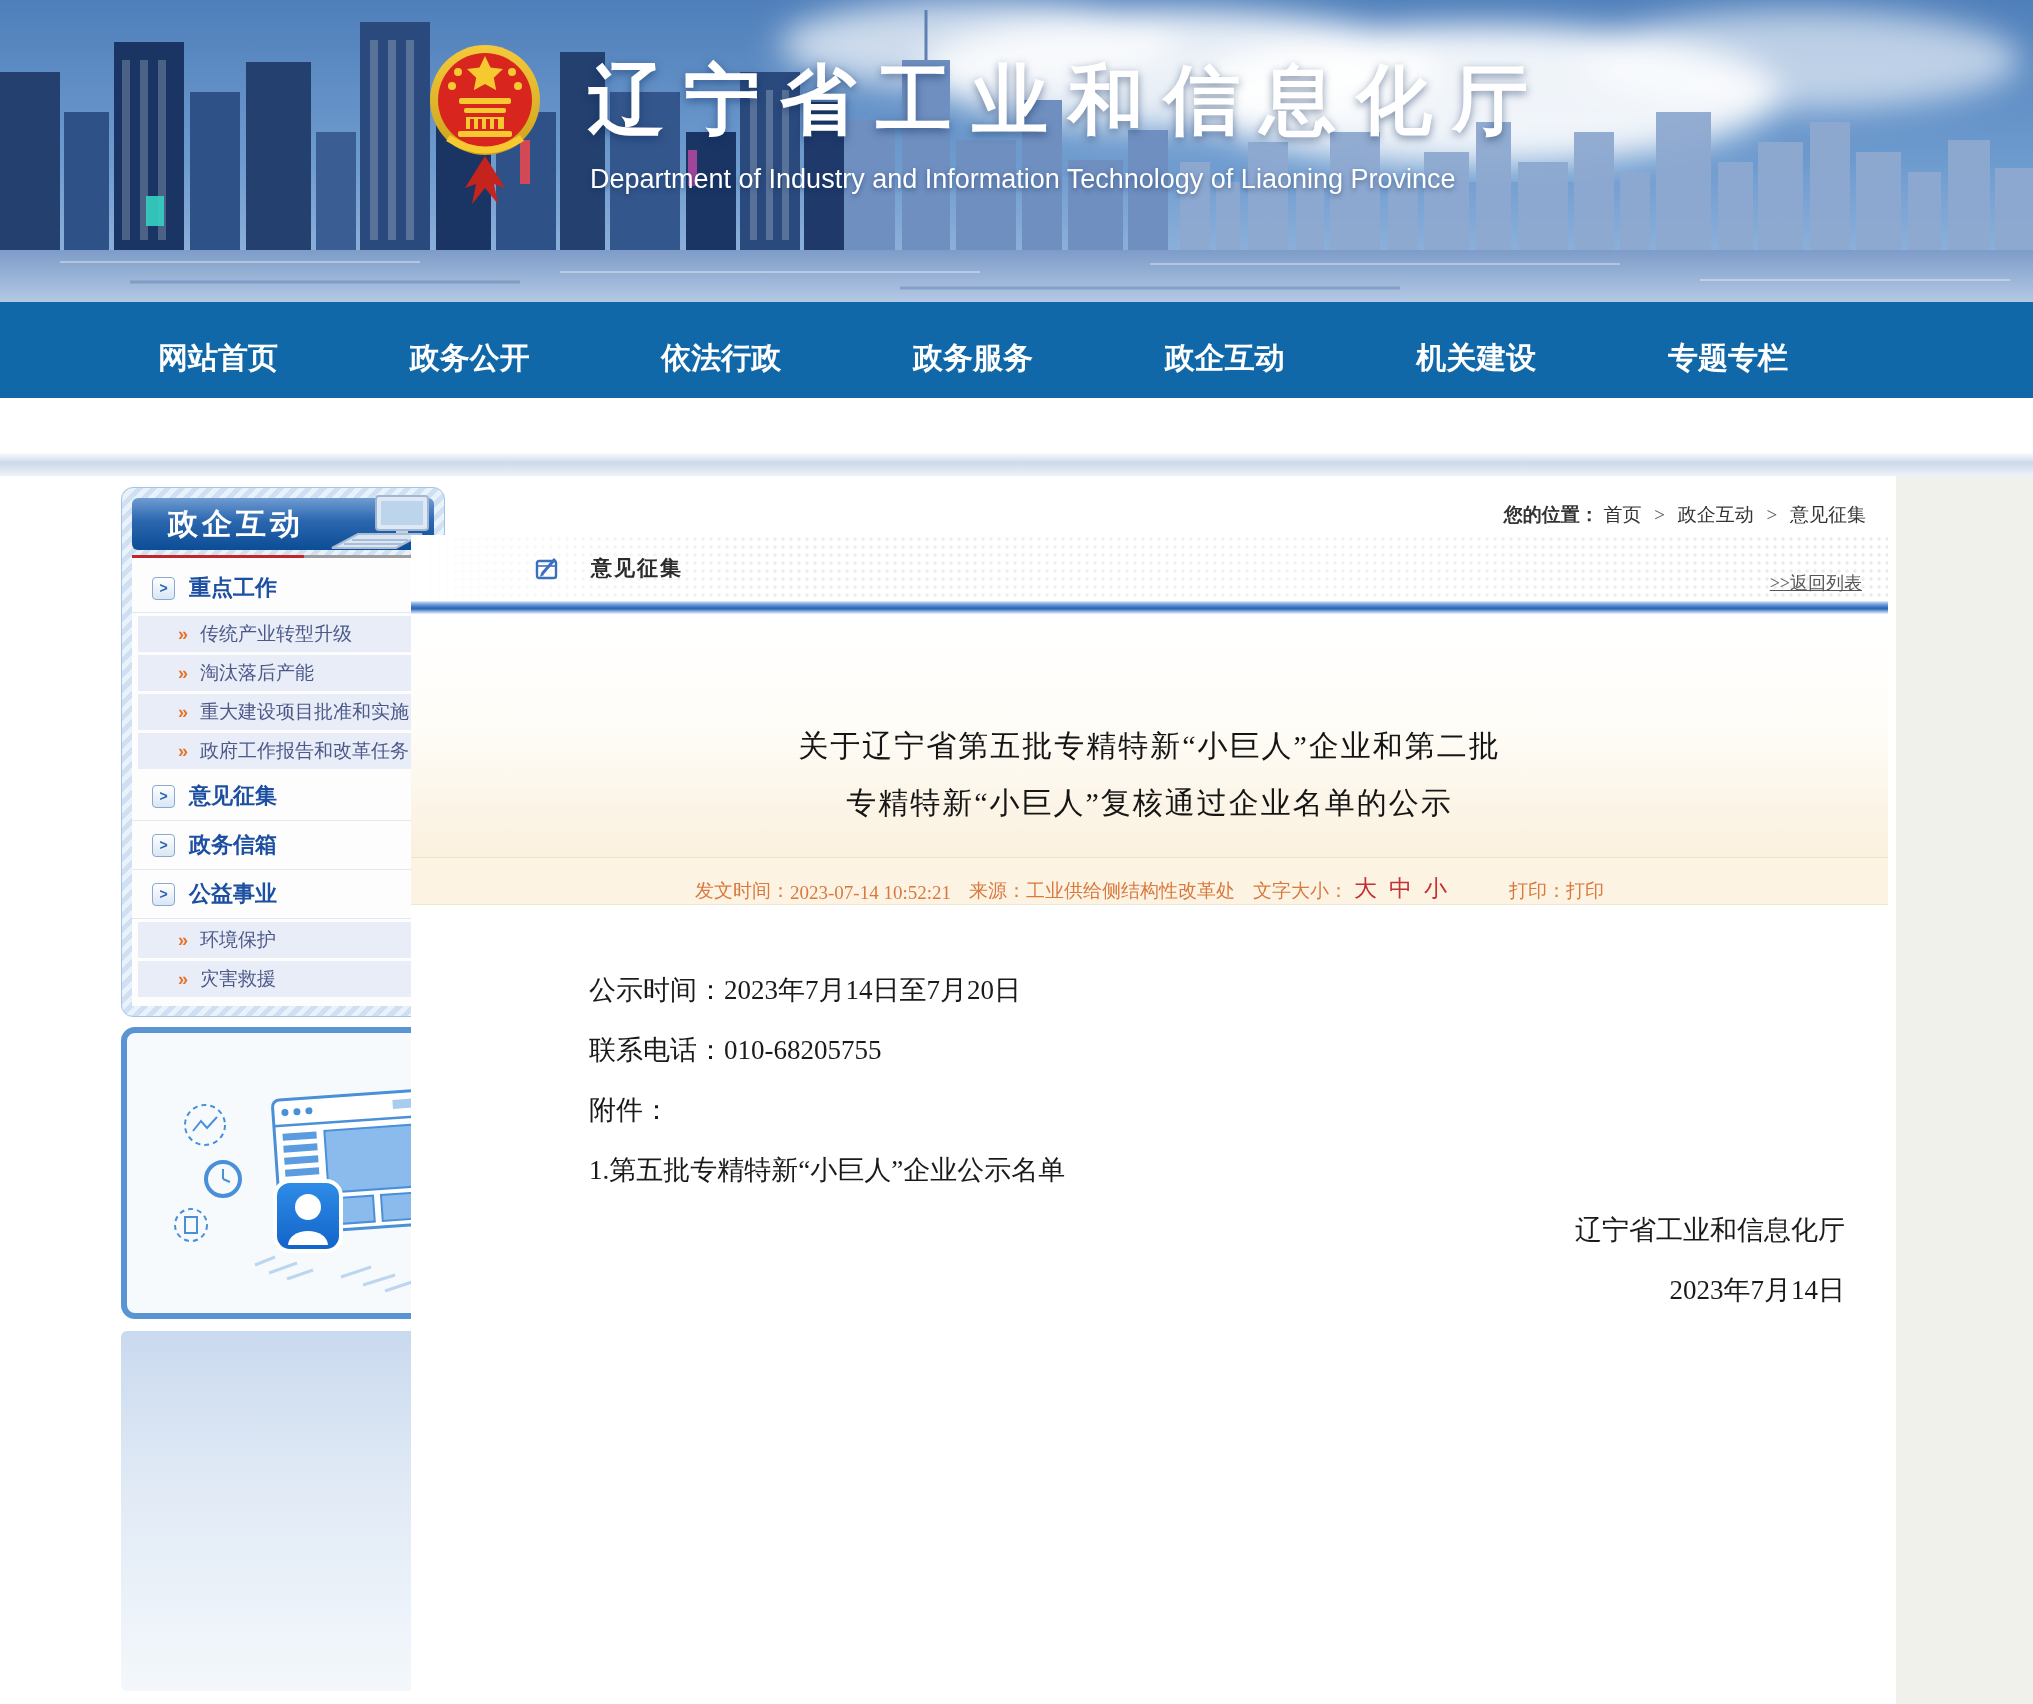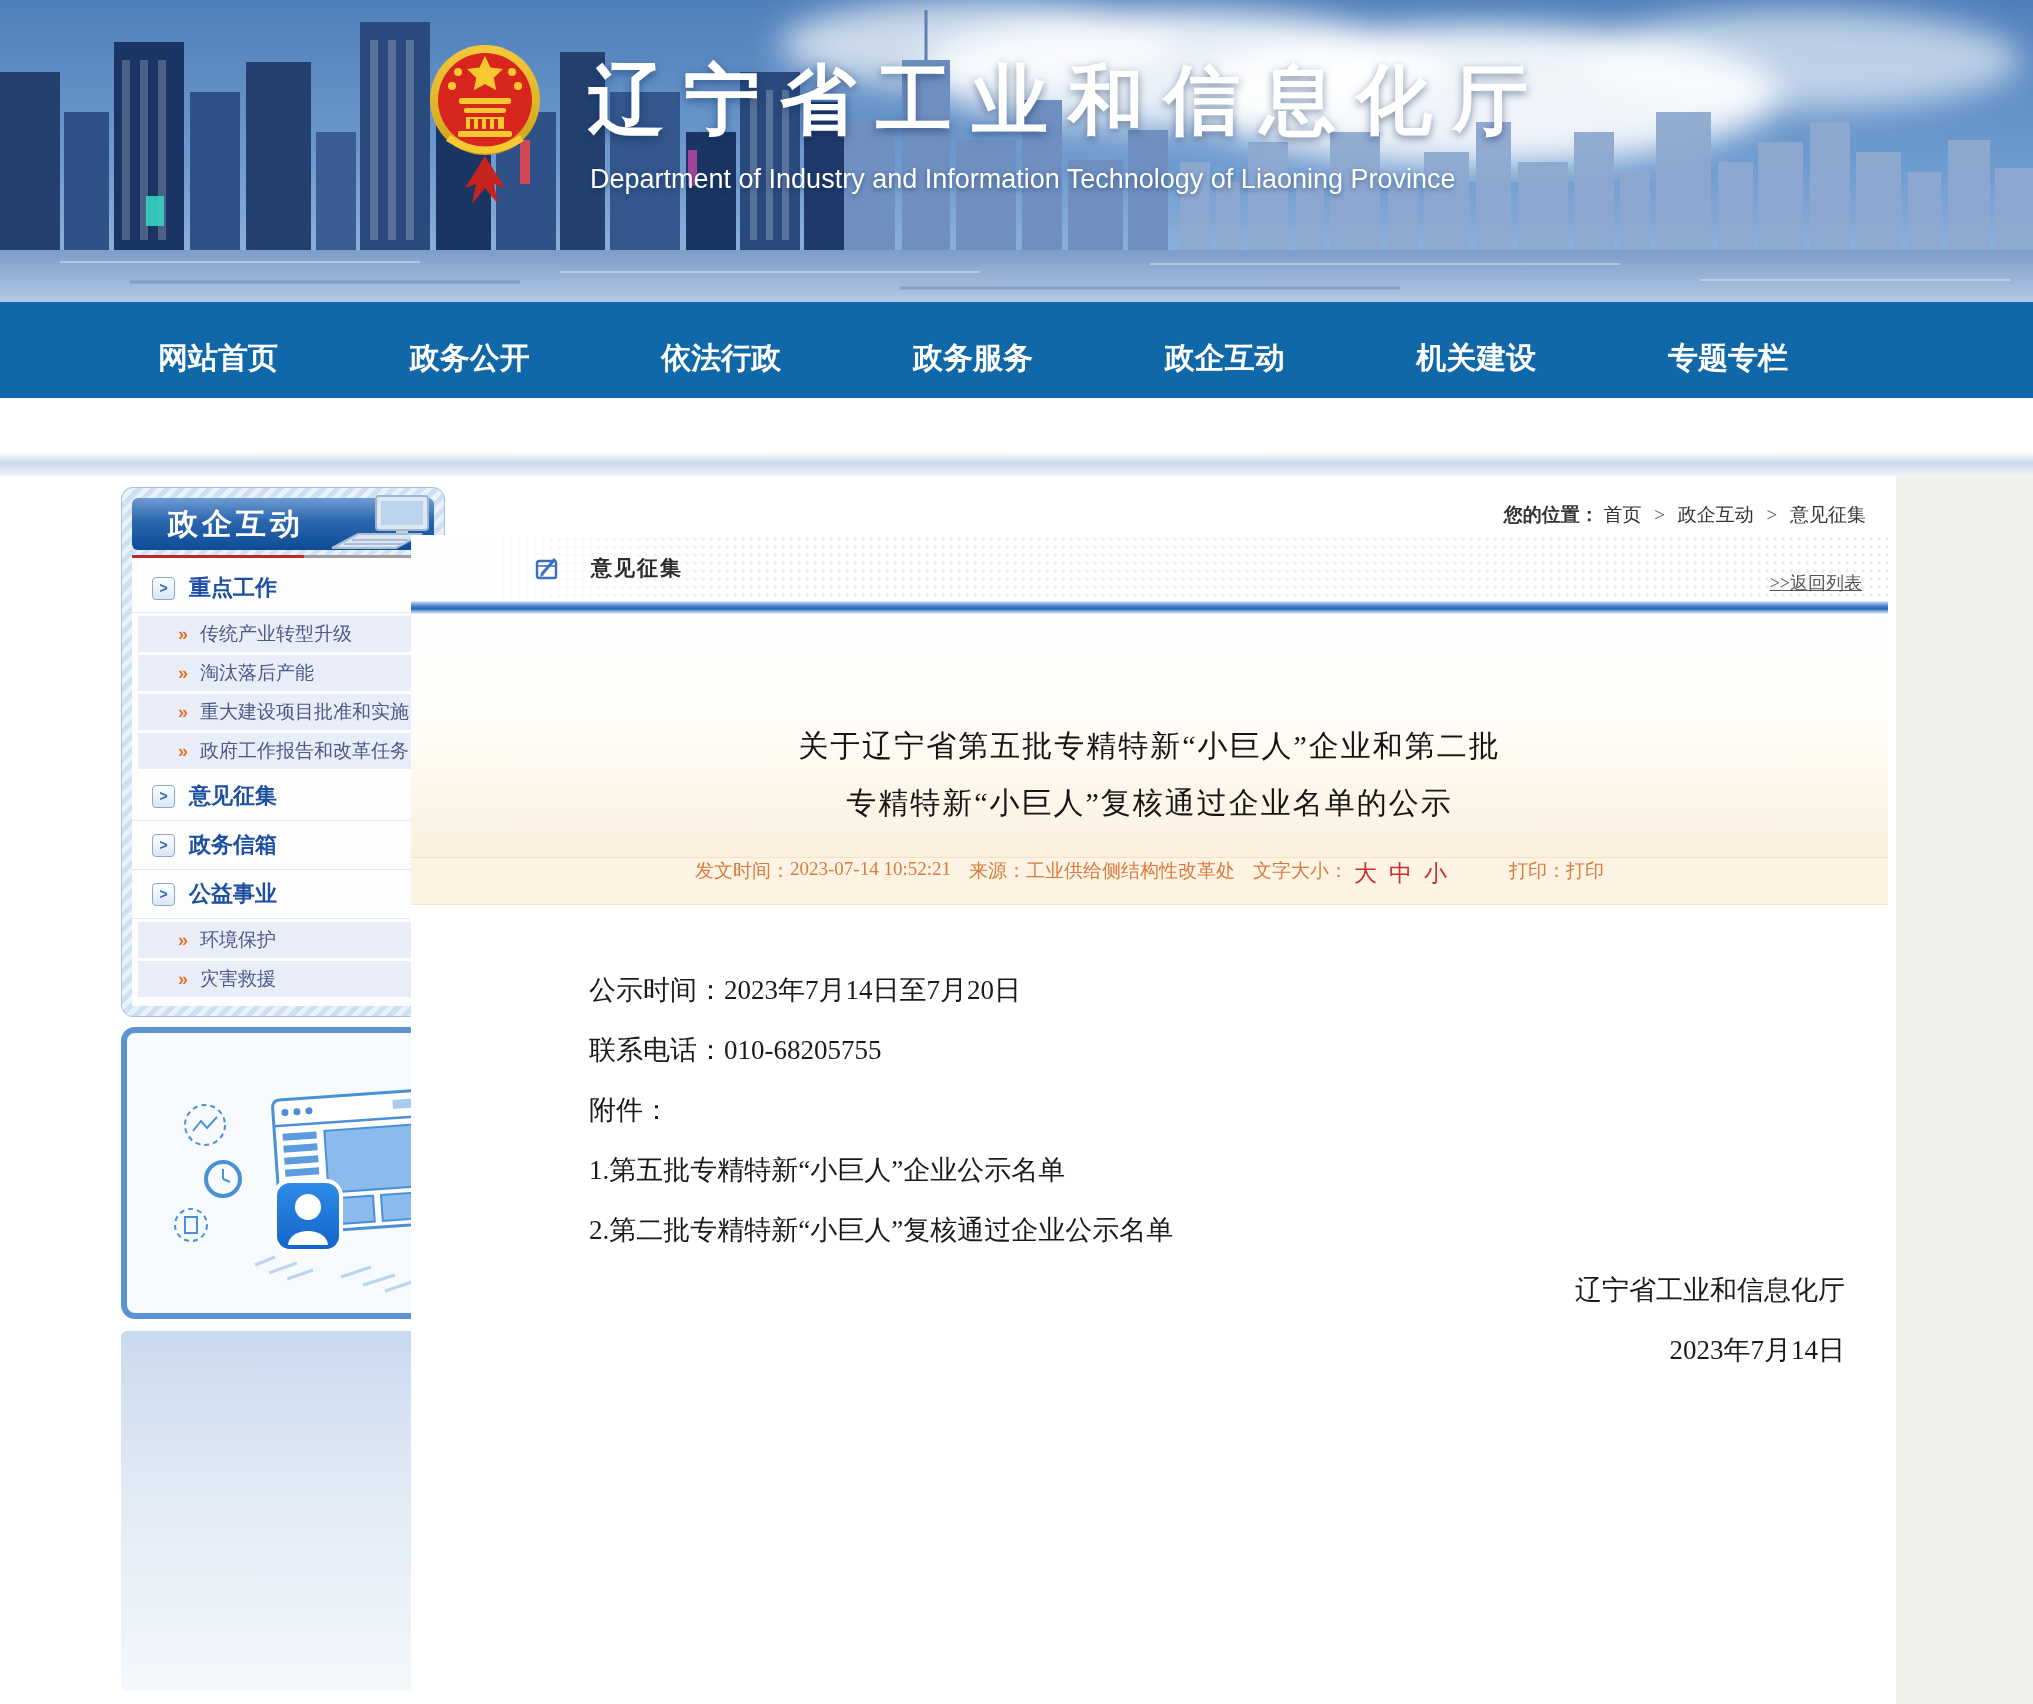--- a/index.html
+++ b/index.html
@@ -65,21 +65,21 @@
   .section-title{position:relative;z-index:2;font-size:21px;font-weight:bold;color:#2b2b2b;letter-spacing:2px;}
   .back-link{position:absolute;z-index:2;right:26px;bottom:6px;font-family:Liberation Serif, serif;
     font-size:18px;color:#555;text-decoration:underline;}
   .divider-bar{height:13px;
     background:linear-gradient(180deg,#e8f0fa 0%,#8fb4e4 18%,#3a76c8 45%,#2e66b4 60%,#8fb4e4 80%,#eef4fb 100%);}
 
   .art-title-band{padding:103px 0 26px;text-align:center;
     background:linear-gradient(180deg,#ffffff 0%,#fffdf8 45%,#faf0dd 100%);}
   .art-title{font-family:"Liberation Serif","DejaVu Serif",serif;font-size:30px;font-weight:normal;color:#151515;
     line-height:57px;letter-spacing:2px;}
-  .meta-bar{height:46px;display:flex;justify-content:center;align-items:flex-start;
+  .meta-bar{height:46px;display:flex;justify-content:center;align-items:flex-end;
     background:#fdf3e2;border-top:1px solid #f2e3c8;border-bottom:1px solid #efe6d2;
     font-family:"Liberation Serif","DejaVu Serif",serif;font-size:19px;color:#d8793f;white-space:nowrap;}
   .meta-bar .gap{display:inline-block;width:18px;}
   .meta-bar .bigsize{font-size:23px;color:#c53030;margin:0 6px;}
   .meta-bar .printgap{display:inline-block;width:56px;}
 
   .art-body{padding:66px 43px 0 124px;font-family:"Liberation Serif","DejaVu Serif",serif;
     font-size:27px;line-height:38px;color:#1a1a1a;text-align:justify;}
   .art-body p{margin:0 0 22px;text-indent:2em;}
   .art-body p.sign{text-align:right;text-indent:0;margin-top:22px;}
@@ -395,19 +395,18 @@
       <span class="printgap"></span>
       <span>打印：</span>
       <a>打印</a>
     </div>
 
     <div class="art-body">
       <p>公示时间：2023年7月14日至7月20日</p>
       <p>联系电话：010-68205755</p>
       <p>附件：</p>
       <p>1.第五批专精特新“小巨人”企业公示名单</p>
-      <p>2.第二批专精特新“小巨人”复核通过企业公示名单</p>
       <p class="sign">辽宁省工业和信息化厅</p>
       <p class="sign">2023年7月14日</p>
     </div>
   </main>
 
 </div>
 
 </body></html>

